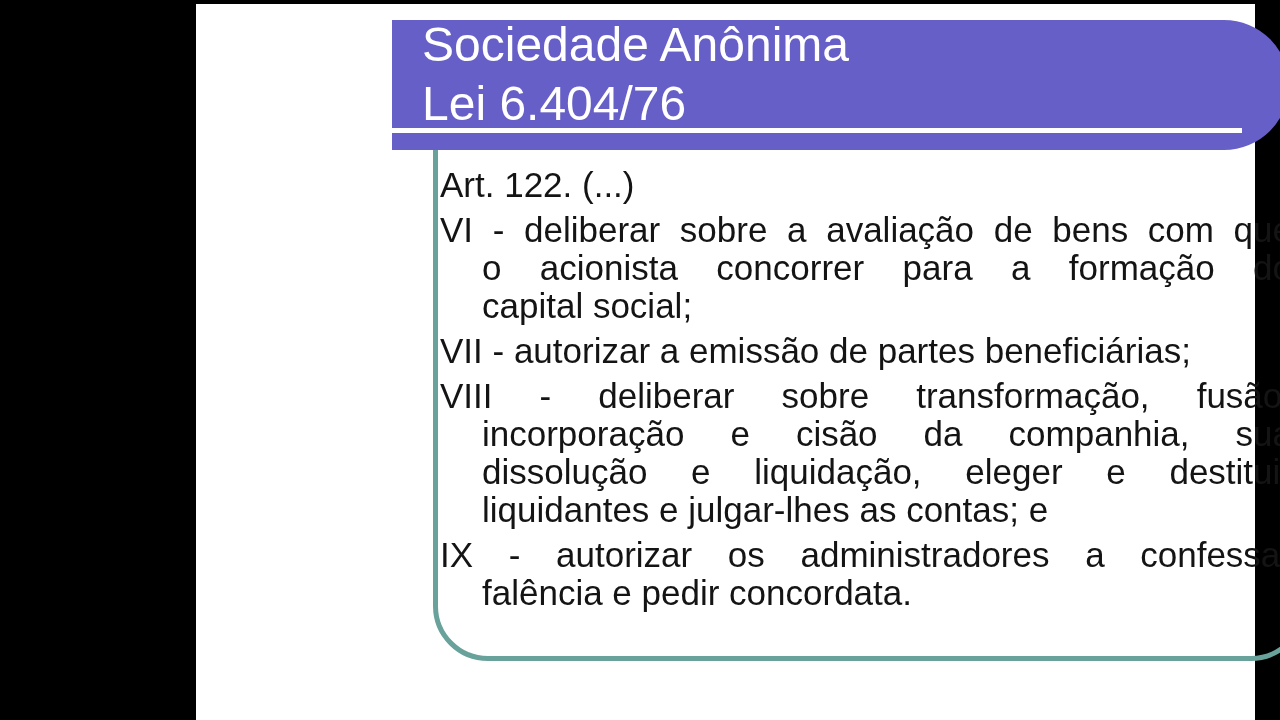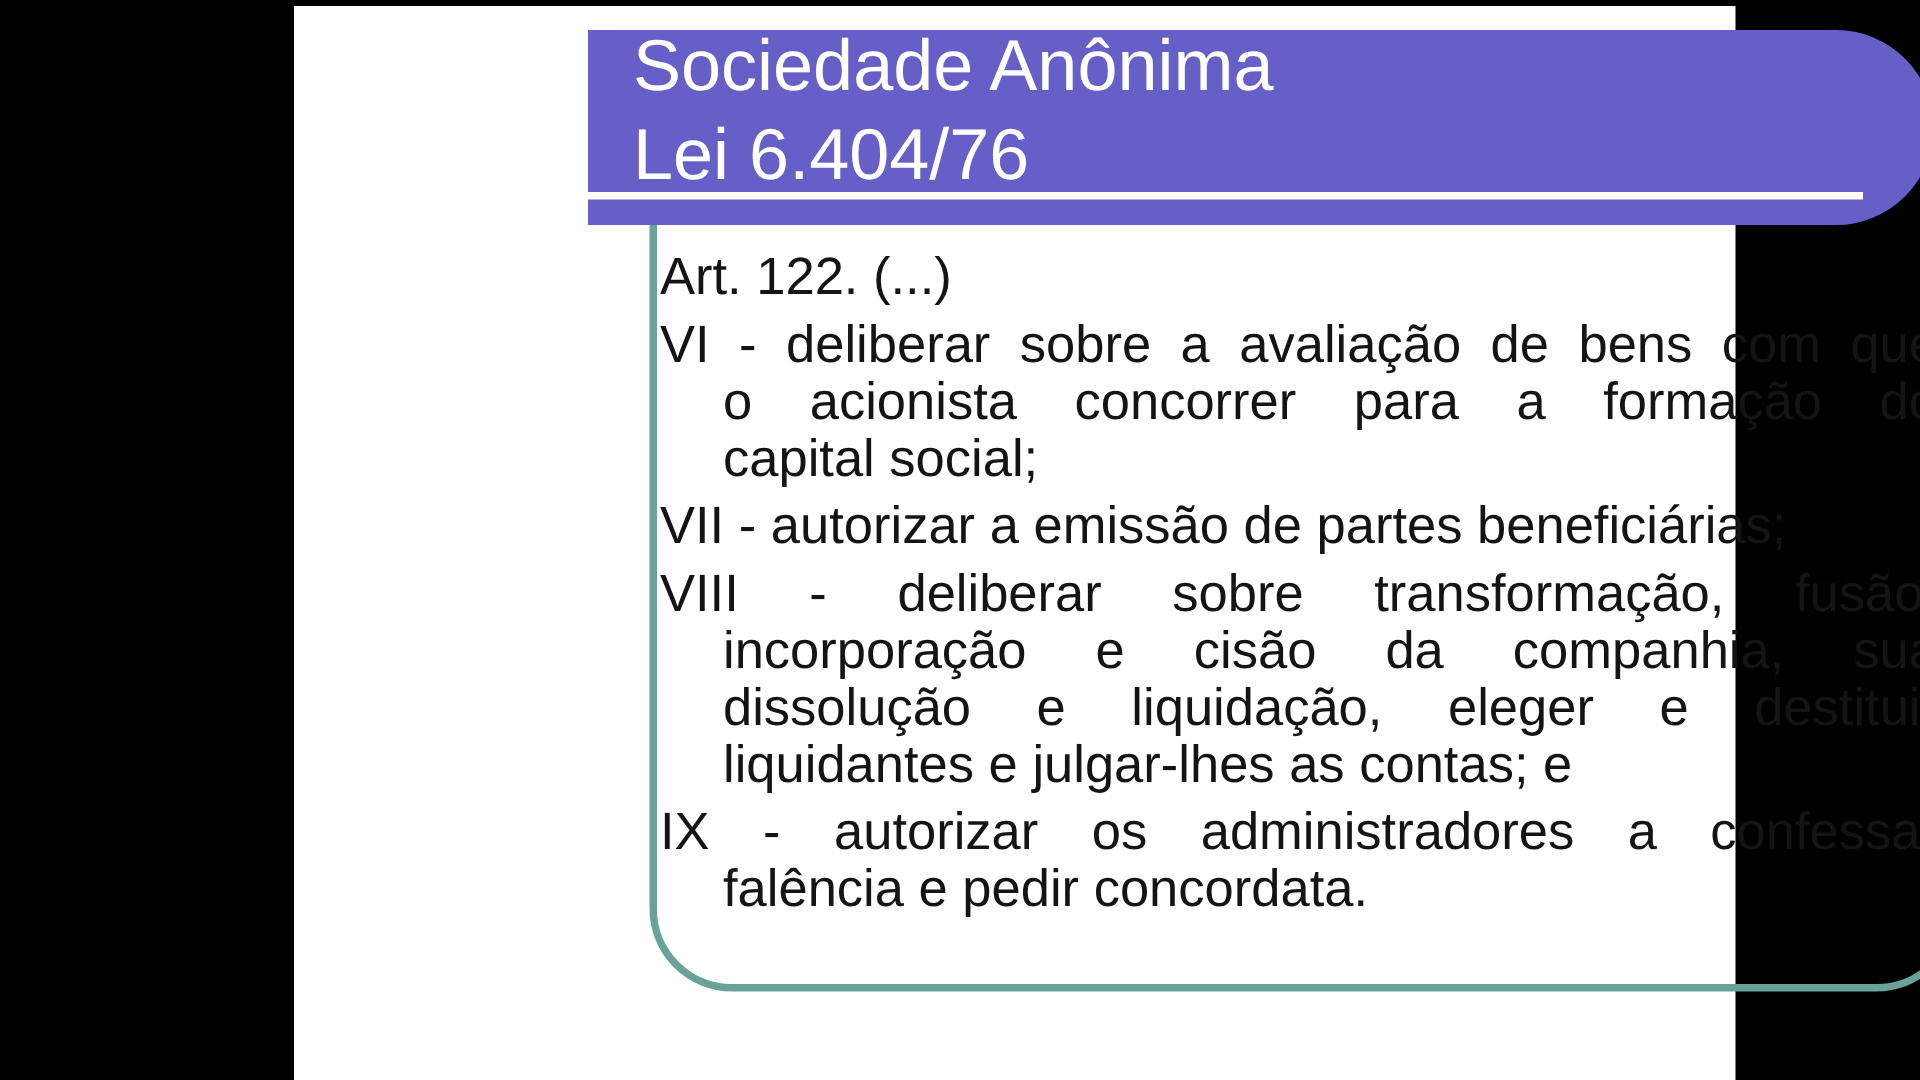--- a/index.html
+++ b/index.html
@@ -8,21 +8,21 @@
     background: #000000;
     font-family: "Liberation Sans", sans-serif;
     position: relative;
   }
   .canvas { position: absolute; left: 0; top: 0; width: 1280px; height: 720px; }
 
   
   .slide {
     position: absolute;
     left: 196px; top: 4px;
-    width: 961px; height: 716px;
+    width: 1059px; height: 716px;
     background: #ffffff;
   }
 
   
   .content-box {
     position: absolute;
     left: 237px; top: 88px;
     width: 873px; height: 569px;
     border: 5px solid #68a29a;
     border-radius: 55px;

